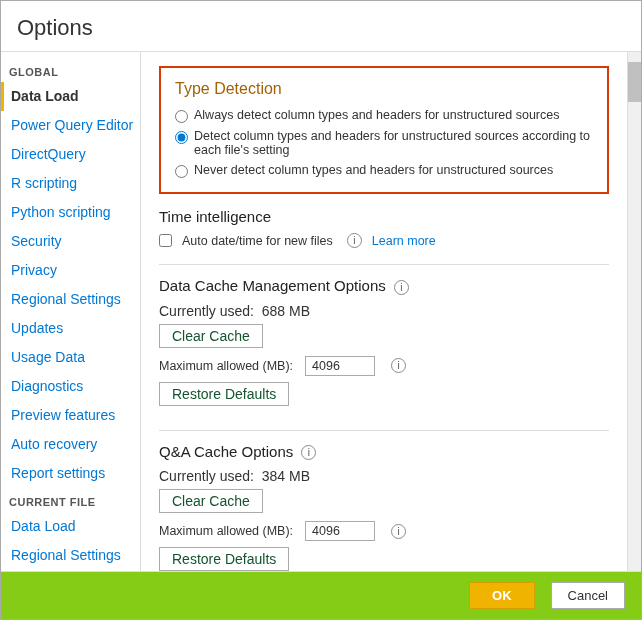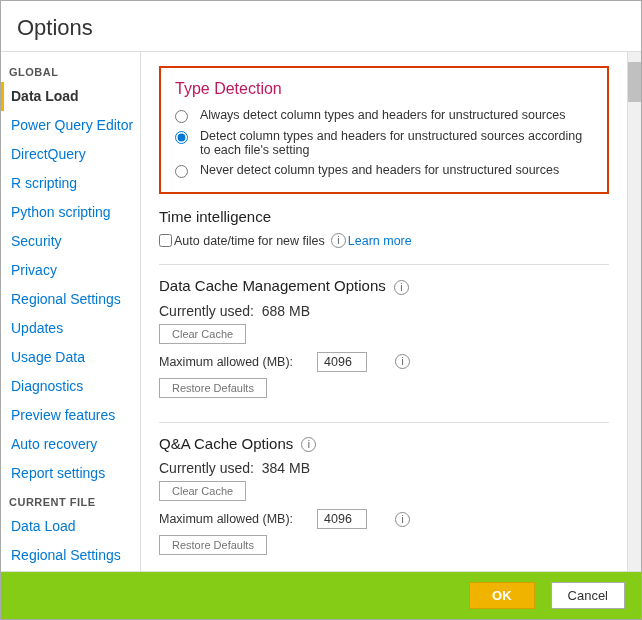--- a/index.html
+++ b/index.html
@@ -86,32 +86,32 @@
       background: #c0c0c0;
     }
     .section-box {
       border: 2px solid #d83b01;
       padding: 12px 14px 14px 14px;
       margin-bottom: 14px;
     }
     .section-title {
       font-size: 16px;
       font-weight: 400;
-      color: #be185d;
+      color: #a16207;
       margin-bottom: 10px;
     }
     .radio-group {
       display: flex;
       flex-direction: column;
       gap: 6px;
     }
     .radio-option {
       display: flex;
       align-items: flex-start;
-      gap: 12px;
+      gap: 6px;
       font-size: 12.5px;
       color: #333;
       cursor: pointer;
     }
     .radio-option input[type="radio"] {
       margin-top: 2px;
       flex-shrink: 0;
       accent-color: #0078d4;
     }
     .plain-section {
@@ -119,21 +119,21 @@
     }
     .plain-section-title {
       font-size: 15px;
       font-weight: 400;
       color: #222;
       margin-bottom: 8px;
     }
     .checkbox-row {
       display: flex;
       align-items: center;
-      gap: 2px;
+      gap: 10px;
       font-size: 12.5px;
       color: #333;
     }
     .checkbox-row input[type="checkbox"] {
       width: 13px;
       height: 13px;
     }
     .learn-more {
       color: #0078d4;
       text-decoration: none;
@@ -155,36 +155,36 @@
     }
     .sub-label {
       font-size: 14px;
       color: #333;
       margin-bottom: 5px;
     }
     .cache-button {
       border: 1px solid #aaa;
       background: #fff;
       padding: 3px 12px;
-      font-size: 11px;
-      cursor: pointer;
-      color: #737373;
+      font-size: 14px;
+      cursor: pointer;
+      color: #14532d;
       margin-bottom: 8px;
       display: inline-block;
     }
     .max-row {
       display: flex;
       align-items: center;
-      gap: 24px;
+      gap: 12px;
       margin-bottom: 6px;
       font-size: 12.5px;
       color: #333;
     }
     .max-input {
-      width: 50px;
+      width: 70px;
       border: 1px solid #aaa;
       padding: 2px 6px;
       font-size: 12.5px;
       color: #333;
     }
     .divider {
       border: none;
       border-top: 1px solid #ddd;
       margin: 12px 0;
     }

